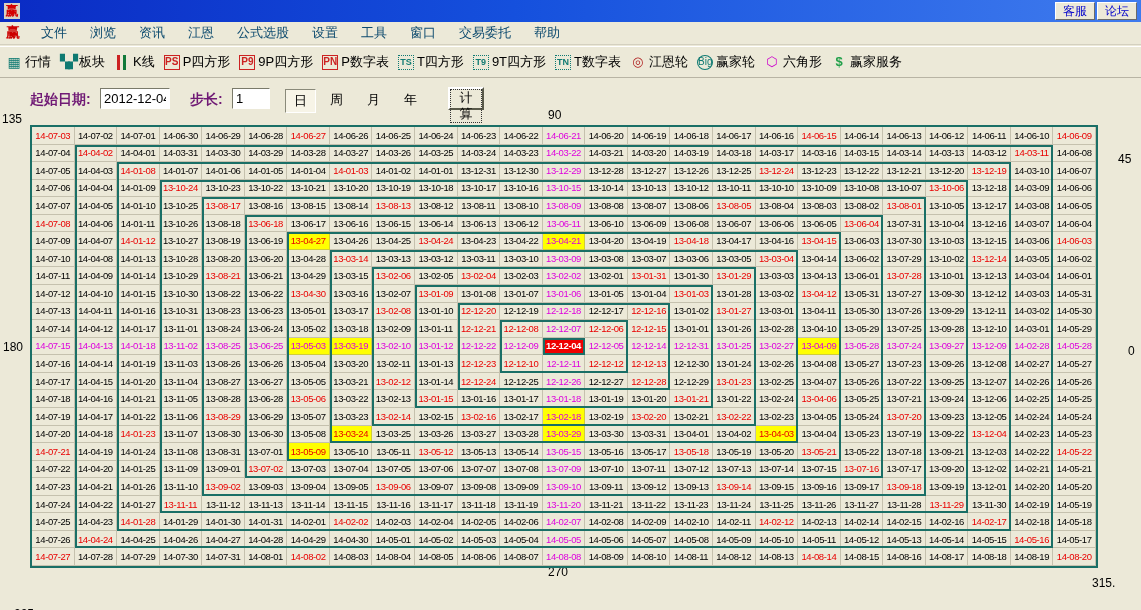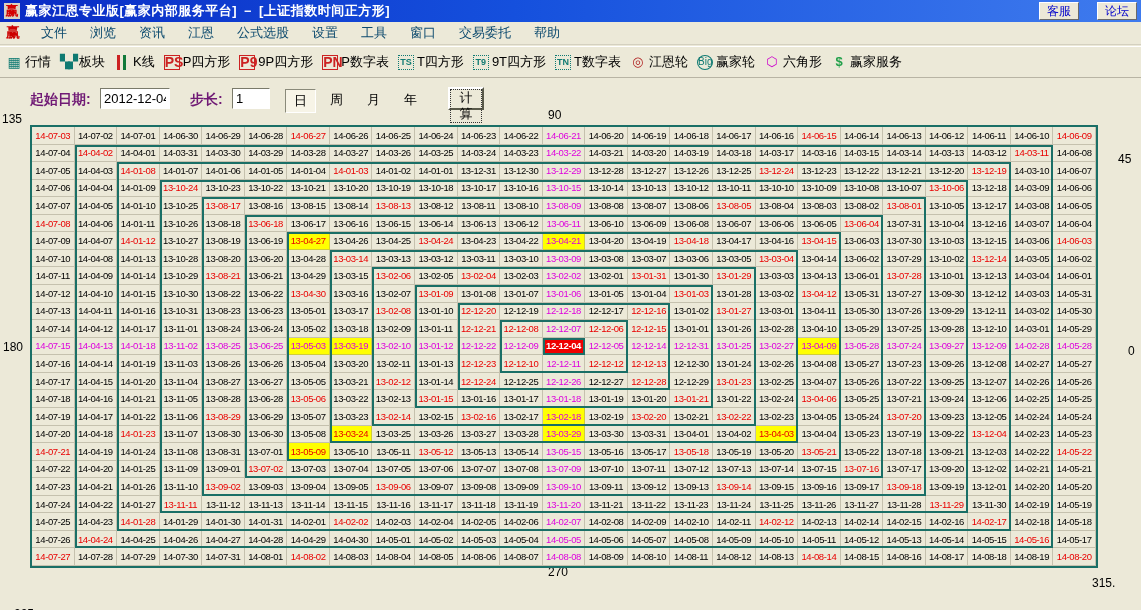--- a/index.html
+++ b/index.html
@@ -6,41 +6,41 @@
   html,body { width:1141px; height:610px; overflow:hidden; }
   body { background:#ece9d8; font-family:"Liberation Sans",sans-serif; position:relative; }
 
   
   .titlebar { position:absolute; left:0; top:0; width:1141px; height:22px;
     background:linear-gradient(90deg,#0a2bc4 0%,#1550dd 45%,#3f7bee 100%);
     display:flex; align-items:center; padding:0 4px; }
   .app-icon { width:16px; height:16px; background:#d9d2c0; color:#d40000; font-weight:bold;
     font-size:13px; line-height:16px; text-align:center; margin-right:5px; flex:0 0 auto; }
   .title-text { color:#fff; font-size:13px; font-weight:bold; white-space:nowrap; letter-spacing:0.5px; }
-  .tb-buttons { margin-left:auto; display:flex; gap:18px; }
+  .tb-buttons { margin-left:auto; display:flex; gap:2px; }
   .tb-btn { height:18px; padding:0 7px; background:#ece9d8; border:1px solid;
     border-color:#fff #6a6a6a #6a6a6a #fff; color:#0000cc; font-size:12px; line-height:16px; cursor:default; }
 
   
   .menubar { position:absolute; left:0; top:22px; width:1141px; height:23px; background:#ece9d8;
     display:flex; align-items:center; padding-left:6px; border-bottom:1px solid #d4d0c0; }
   .menu-logo { color:#cc0000; font-weight:bold; font-size:14px; margin-right:10px; }
   .mi { font-size:13px; color:#0c4a6e; padding:2px 12px 2px 11px; white-space:nowrap; }
 
   
   .toolbar { position:absolute; left:0; top:46px; width:1141px; height:32px; background:#ece9d8;
     border-top:1px solid #fff; border-bottom:1px solid #b8b4a4;
     display:flex; align-items:center; padding-left:6px; }
   .tbi { display:flex; align-items:center; margin-right:9px; white-space:nowrap; }
   .tbi .lbl { font-size:13px; color:#000; margin-left:3px; }
   .ico { width:16px; height:15px; font-size:11px; line-height:14px; text-align:center; display:inline-block; }
   .ico.table  { color:#0f7a72; font-size:14px; }
   .ico.blocks { color:#0f7a72; font-size:13px; letter-spacing:-2px; }
   .ico.candle { background:linear-gradient(90deg,transparent 3px,#cc2222 3px 6px,transparent 6px 9px,#117a3a 9px 12px,transparent 12px); }
-  .ico.rbox { border:1px solid #cc2222; color:#cc2222; font-size:14px; font-weight:bold; line-height:12px; }
+  .ico.rbox { border:1px solid #cc2222; color:#cc2222; font-size:10px; font-weight:bold; line-height:12px; }
   .ico.tbox { border:1px dotted #0f7a72; color:#0f7a72; font-size:9px; font-weight:bold; line-height:12px; }
   .ico.wheelr { color:#b02020; font-size:13px; }
   .ico.wheelg { color:#0f7a72; font-size:10px; border:1px solid #0f7a72; border-radius:50%; line-height:12px; }
   .ico.hexa { color:#cc00cc; font-size:13px; }
   .ico.dollar { color:#22a04a; font-weight:bold; font-size:13px; }
 
   
   .controls { position:absolute; left:0; top:78px; width:1141px; height:44px; }
   .ctl-label { position:absolute; color:#701a75; font-weight:bold; font-size:14px; top:13px; }
   .ctl-input { position:absolute; top:10px; height:21px; background:#fff; border:1px solid;
@@ -65,21 +65,20 @@
   .cell.center { background:#ee0000; color:#fff; font-weight:bold; }
   .ring { position:absolute; border:2px solid #1a6f66; pointer-events:none; }
 
   .angle { position:absolute; font-size:12px; color:#000; }
 </style>
 </head>
 <body>
 
 <div class="titlebar">
   <div class="app-icon">赢</div>
-  <div class="title-text">赢家江恩专业版[赢家内部服务平台] － [上证指数时间正方形]</div>
   <div class="tb-buttons">
     <span class="tb-btn">客服</span>
     <span class="tb-btn">论坛</span>
   </div>
 </div>
 
 <div class="menubar">
   <span class="menu-logo">赢</span>
   <span style="display:flex;">
       <span class="mi">文件</span>

